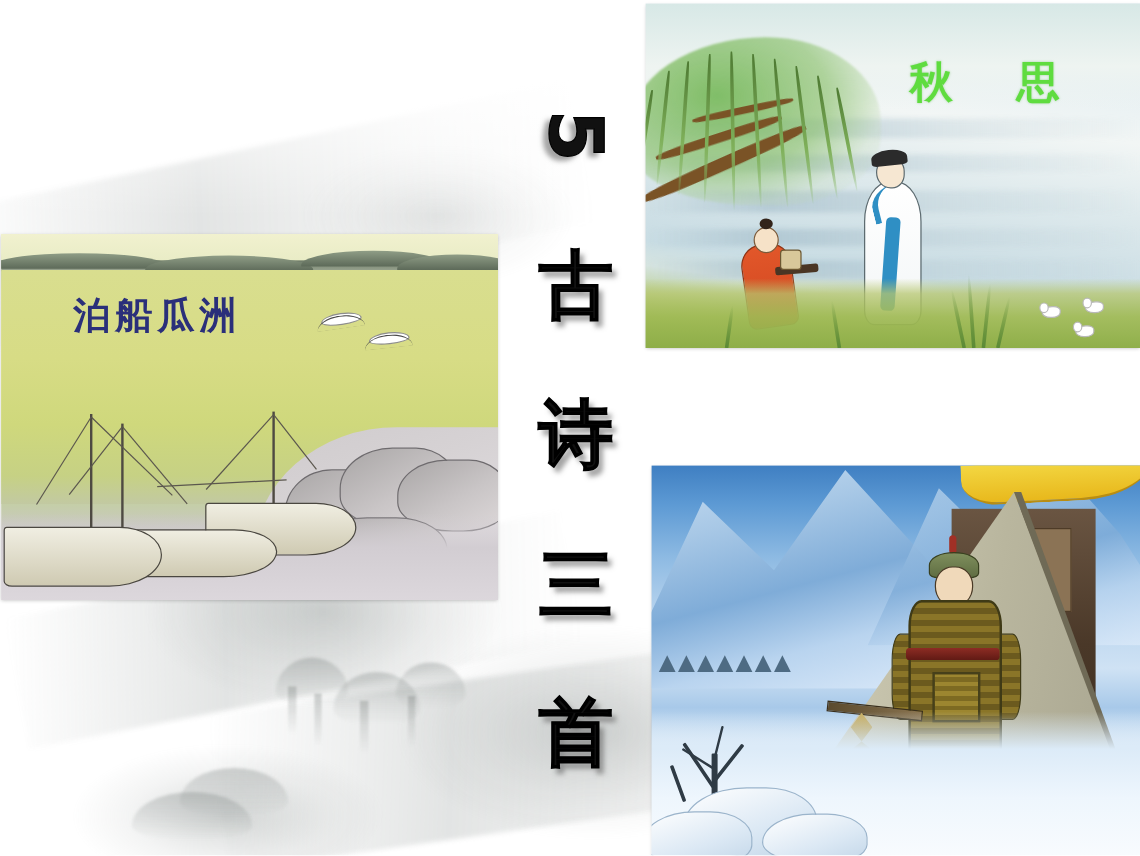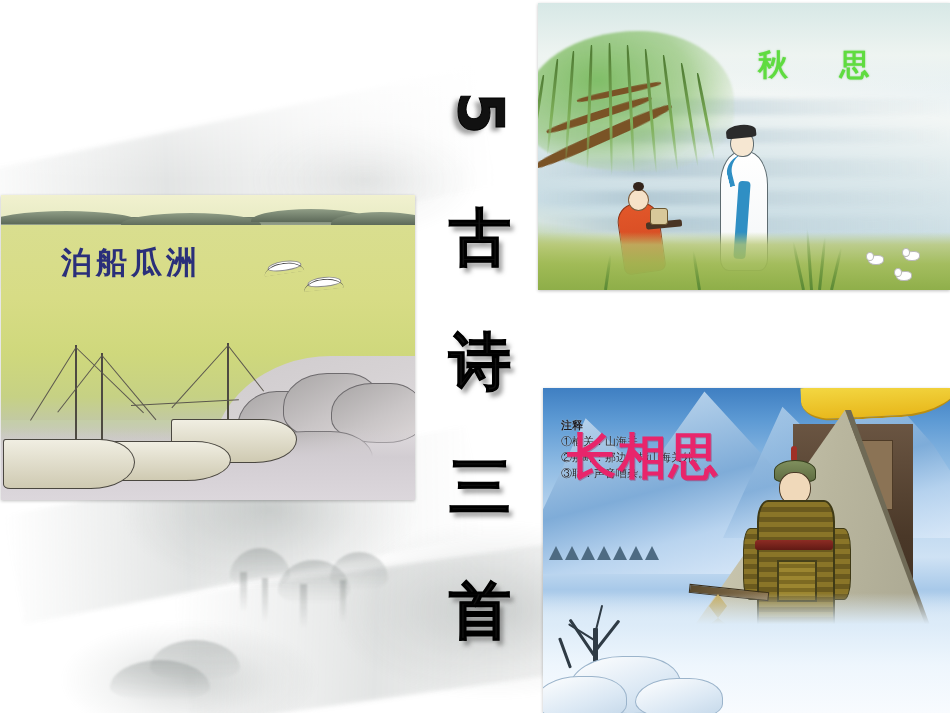--- a/index.html
+++ b/index.html
@@ -270,21 +270,21 @@
     width: 6px; height: 7px;
     background: #ffffff;
     border: 1px solid #b9b9b9;
     border-radius: 50%;
   }
   .qs-title {
     position: absolute;
     left: 220px;
     top: 42px;
     font-family: "Liberation Serif", "DejaVu Serif", serif;
-    font-size: 30px;
+    font-size: 36px;
     font-weight: bold;
     color: #5fdc3f;
     letter-spacing: 22px;
     text-shadow: 0 0 2px rgba(60,170,40,0.45);
     white-space: nowrap;
   }
 
   
   #pic-bochuan {
     left: 1px;
@@ -759,23 +759,16 @@
       <div class="xs-twig" style="left:40px; bottom:38px; width:3px; height:40px; transform:rotate(38deg);"></div>
       <div class="xs-twig" style="left:40px; bottom:34px; width:3px; height:44px; transform:rotate(-34deg);"></div>
       <div class="xs-twig" style="left:40px; bottom:52px; width:2px; height:34px; transform:rotate(14deg);"></div>
       <div class="xs-twig" style="left:40px; bottom:50px; width:2px; height:30px; transform:rotate(-58deg);"></div>
       <div class="xs-twig" style="left:16px; bottom:22px; width:3px; height:32px; transform:rotate(-20deg);"></div>
     </div>
     <div class="xs-snowrock" style="left:26px;  top:268px; width:110px; height:56px;"></div>
     <div class="xs-snowrock" style="left:-8px;  top:288px; width:90px;  height:44px;"></div>
     <div class="xs-snowrock" style="left:92px;  top:290px; width:86px;  height:40px;"></div>
 
-    <div class="xs-annot">
-      <div class="hd">注释</div>
-      <div>①榆关：山海关。</div>
-      <div>②那畔：那边，指山海关外。</div>
-      <div>③聒：声音嘈杂。</div>
-    </div>
-
-    <div class="xs-title">长相思</div>
+
   </div>
 
 </div>
 
 </body></html>

